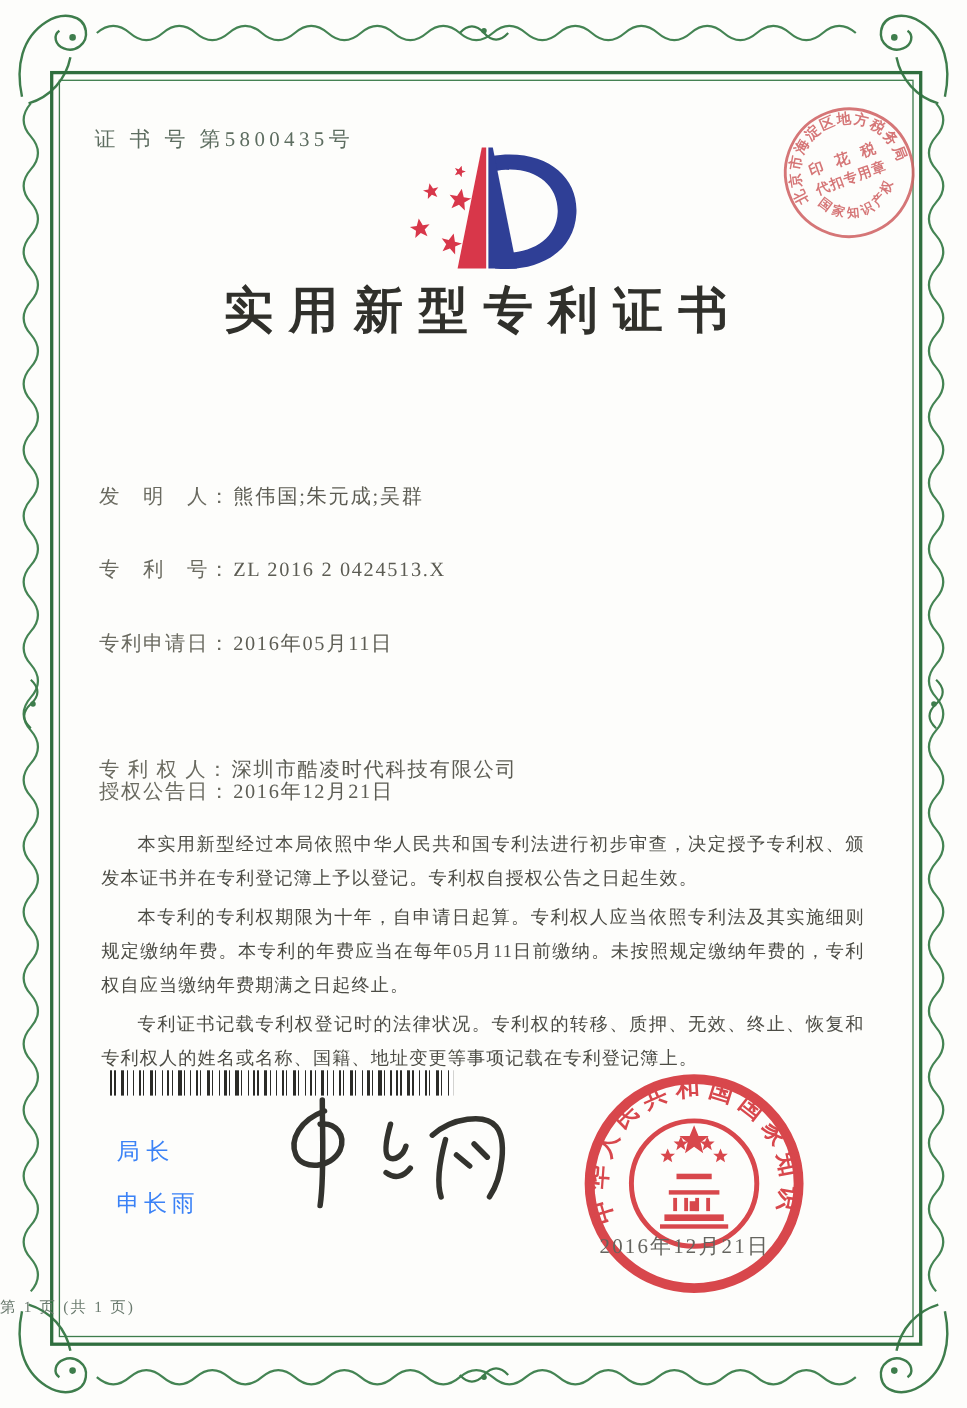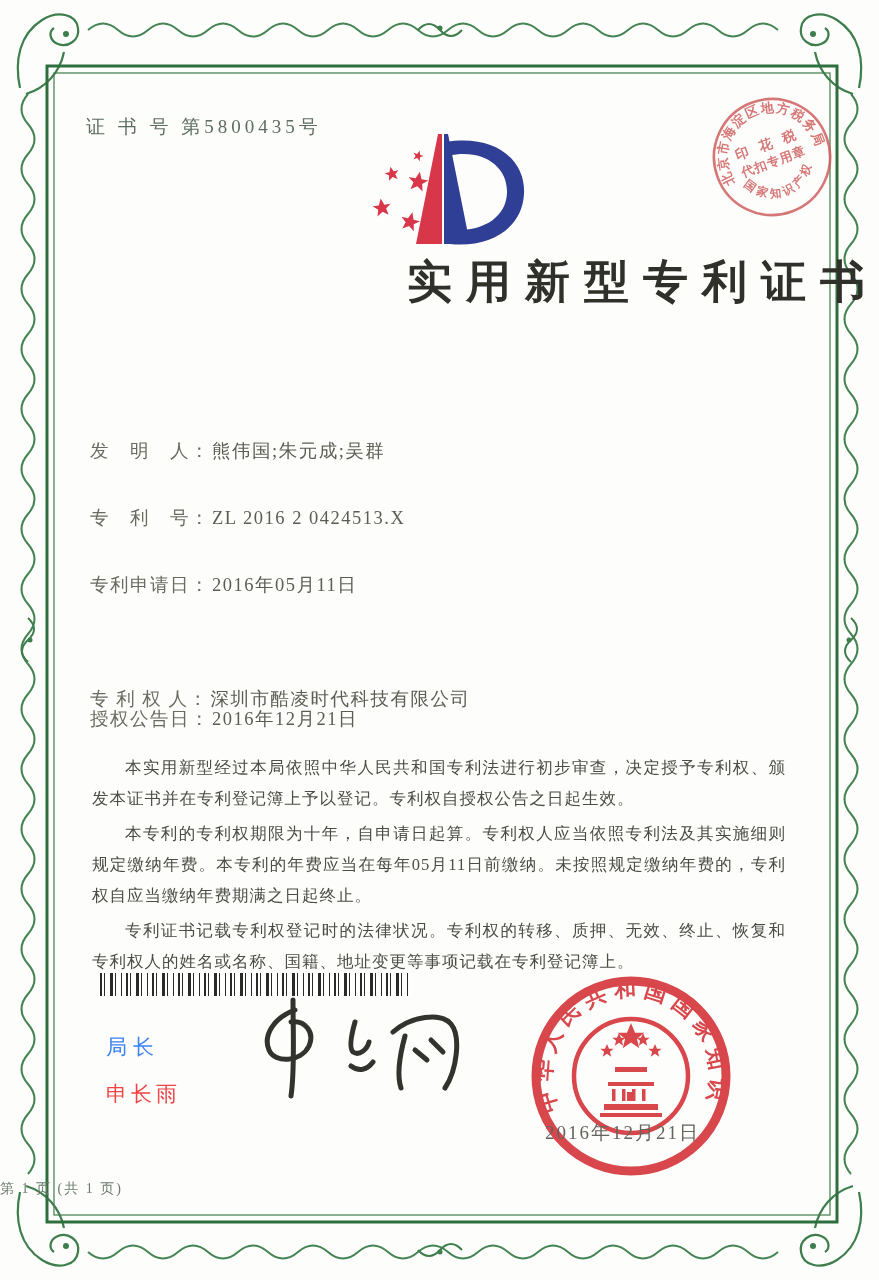--- a/index.html
+++ b/index.html
@@ -6,21 +6,21 @@
   .page{
     position:relative;width:879px;height:1280px;margin:0 auto;
     background:#fdfdfb;overflow:hidden;
     font-family:"Liberation Serif","DejaVu Serif",serif;
   }
   .abs{position:absolute;}
   .cert-no{
     left:86px;top:114px;font-size:19px;letter-spacing:4px;color:#5d6d60;
   }
   .title{
-    left:0;right:0;top:252px;text-align:right;
+    left:0;right:0;top:252px;text-align:center;
     font-size:45px;font-weight:bold;letter-spacing:14px;color:#30302b;
   }
   .field{
     left:90px;width:700px;font-size:18.5px;color:#66665d;letter-spacing:1.5px;
     white-space:nowrap;
   }
   .field .lbl{color:#6a6a60;}
   .field .val{color:#5c5c53;margin-left:2px;}
   .paras{
     left:88px;width:702px;top:748px;font-size:16.5px;line-height:31px;
@@ -28,21 +28,21 @@
   }
   .paras p{margin:4px;text-indent:2em;}
   .barcode{
     left:100px;top:973px;width:312px;height:23px;
     background:repeating-linear-gradient(90deg,
       #2b2b28 0 2px,#fff 2px 4px,#2b2b28 4px 5px,#fff 5px 10px,
       #2b2b28 10px 13px,#fff 13px 15px,#2b2b28 15px 16px,#fff 16px 21px,
       #2b2b28 21px 22px,#fff 22px 26px);
   }
   .sig-title{left:106px;top:1033px;font-size:21px;color:#3b82f6;letter-spacing:6px;}
-  .sig-name {left:106px;top:1080px;font-size:21px;color:#ef4444;letter-spacing:4px;}
+  .sig-name {left:106px;top:1080px;font-size:21px;color:#3b82f6;letter-spacing:4px;}
   .seal-date{
     left:545px;top:1120px;font-size:19px;color:#64645e;letter-spacing:2px;z-index:5;
   }
   .footer{
     left:0;right:0;top:1180px;font-size:14px;color:#6a7a6e;letter-spacing:2px;
   }
   .row-name  {top:371px;} .row-inv {top:438px;} .row-no  {top:505px;}
   .row-appd  {top:572px;} .row-own {top:654px;margin-top:32px;} .row-pubd{top:706px;}
   svg{display:block;}
 </style>

